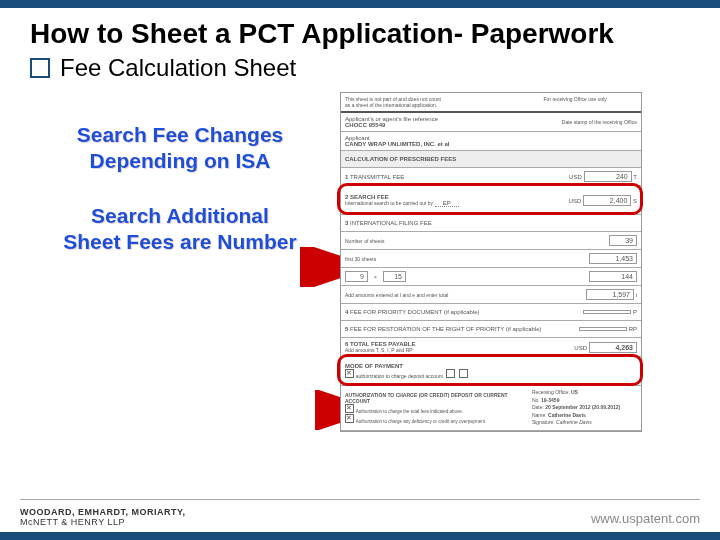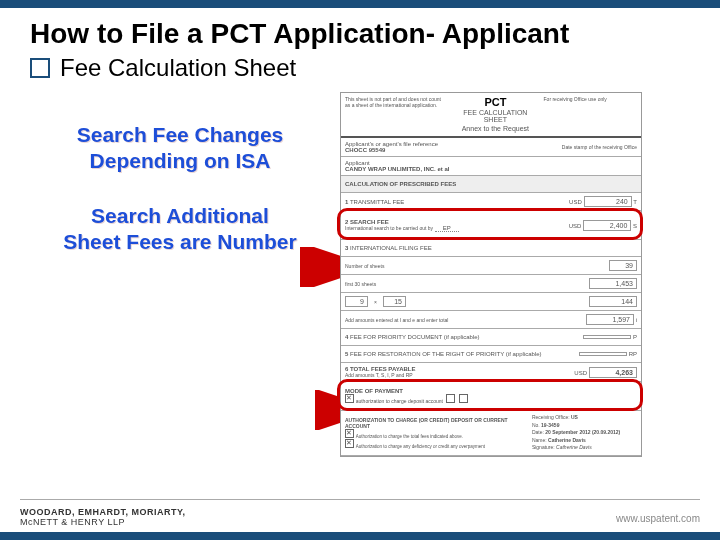--- a/index.html
+++ b/index.html
@@ -135,21 +135,21 @@
     padding: 8px 20px 4px 20px;
   }
   .logo {
     font-size: 9px;
     color: #333;
     letter-spacing: 0.5px;
     line-height: 1.1;
   }
   .logo .line1 { font-weight: bold; }
   .url {
-    font-size: 10px;
+    font-size: 13px;
     color: #888;
   }
   .footer-bar {
     height: 8px;
     background: #1a4d7a;
   }
   .checkbox-mock {
     width: 7px;
     height: 7px;
     border: 1px solid #666;
@@ -163,21 +163,21 @@
     line-height: 7px;
     left: 0;
     top: -1px;
   }
 </style>
 </head>
 <body>
 
 <div class="top-bar"></div>
 
-<div class="title">How to File a PCT Application- Applicant</div>
+<div class="title">How to Sheet a PCT Application- Paperwork</div>
 
 <div class="subtitle-row">
   <div class="bullet-box"></div>
   <div class="subtitle">Fee Calculation Sheet</div>
 </div>
 
 <div class="content-area">
   <div class="left-col">
     <div class="emphasis">Search Fee Changes Depending on ISA</div>
     <div class="emphasis">
@@ -207,25 +207,20 @@
             </marker>
           </defs>
         <line x1="0" y1="20" x2="50" y2="20" stroke="#c00" stroke-width="14" marker-end="url(#ah2)"></line>
       </svg>
     </div>
 
     <div class="form-mock">
 
       <div class="form-header">
         <div style="width:35%; font-size:5px;">This sheet is not part of and does not count as a sheet of the international application.</div>
-        <div style="width:28%; text-align:center;">
-          <div class="form-pct">PCT</div>
-          <div class="form-sub">FEE CALCULATION SHEET</div>
-          <div class="form-sub">Annex to the Request</div>
-        </div>
         <div style="width:32%; font-size:5px;">For receiving Office use only</div>
       </div>
 
       <div class="form-row">
         <div>Applicant's or agent's file reference<br><b>CHOCC 95549</b></div>
         <div style="font-size:5px;">Date stamp of the receiving Office</div>
       </div>
 
       <div class="form-row">
         <div>Applicant<br><b>CANDY WRAP UNLIMITED, INC. et al</b></div>

